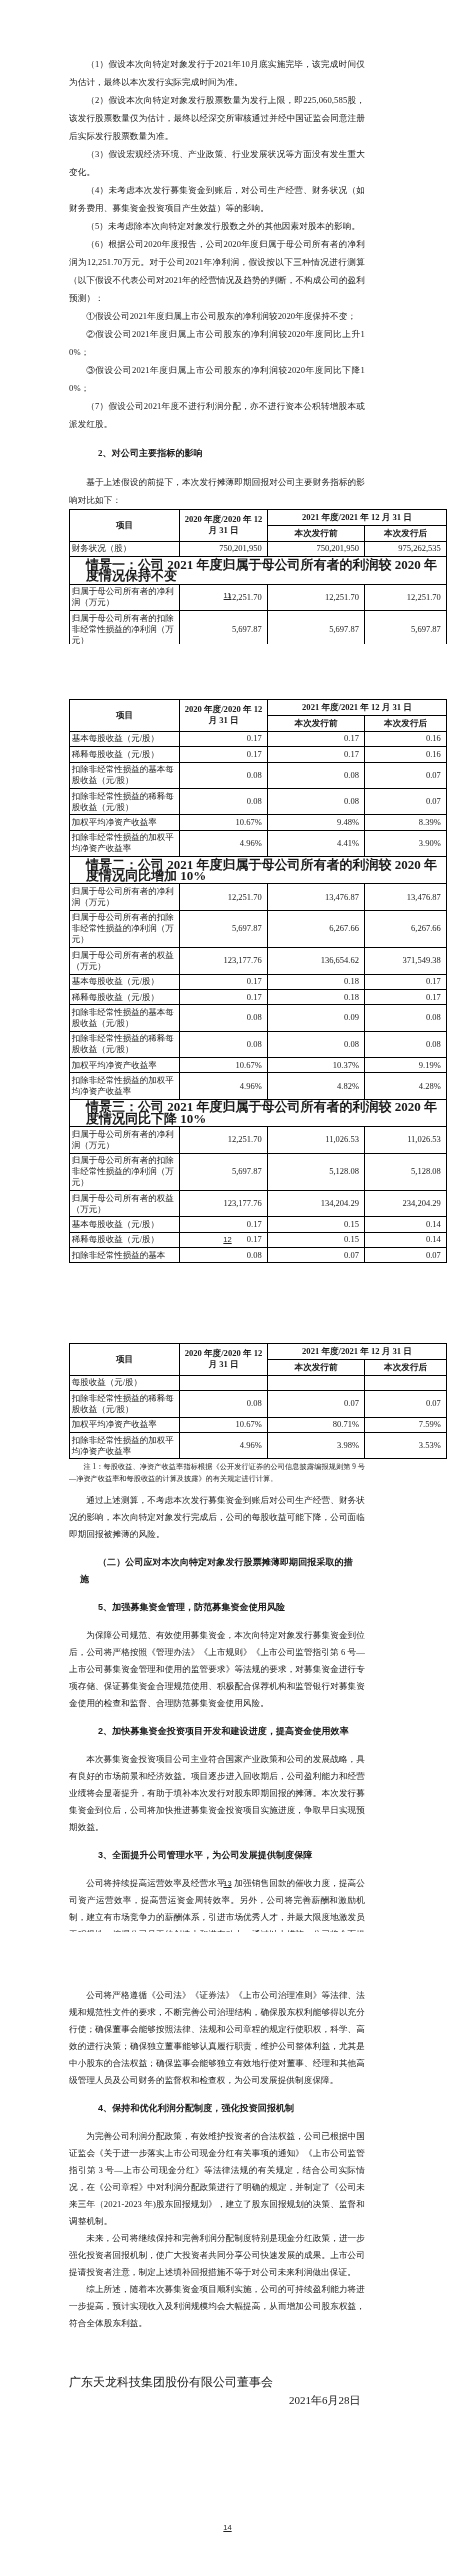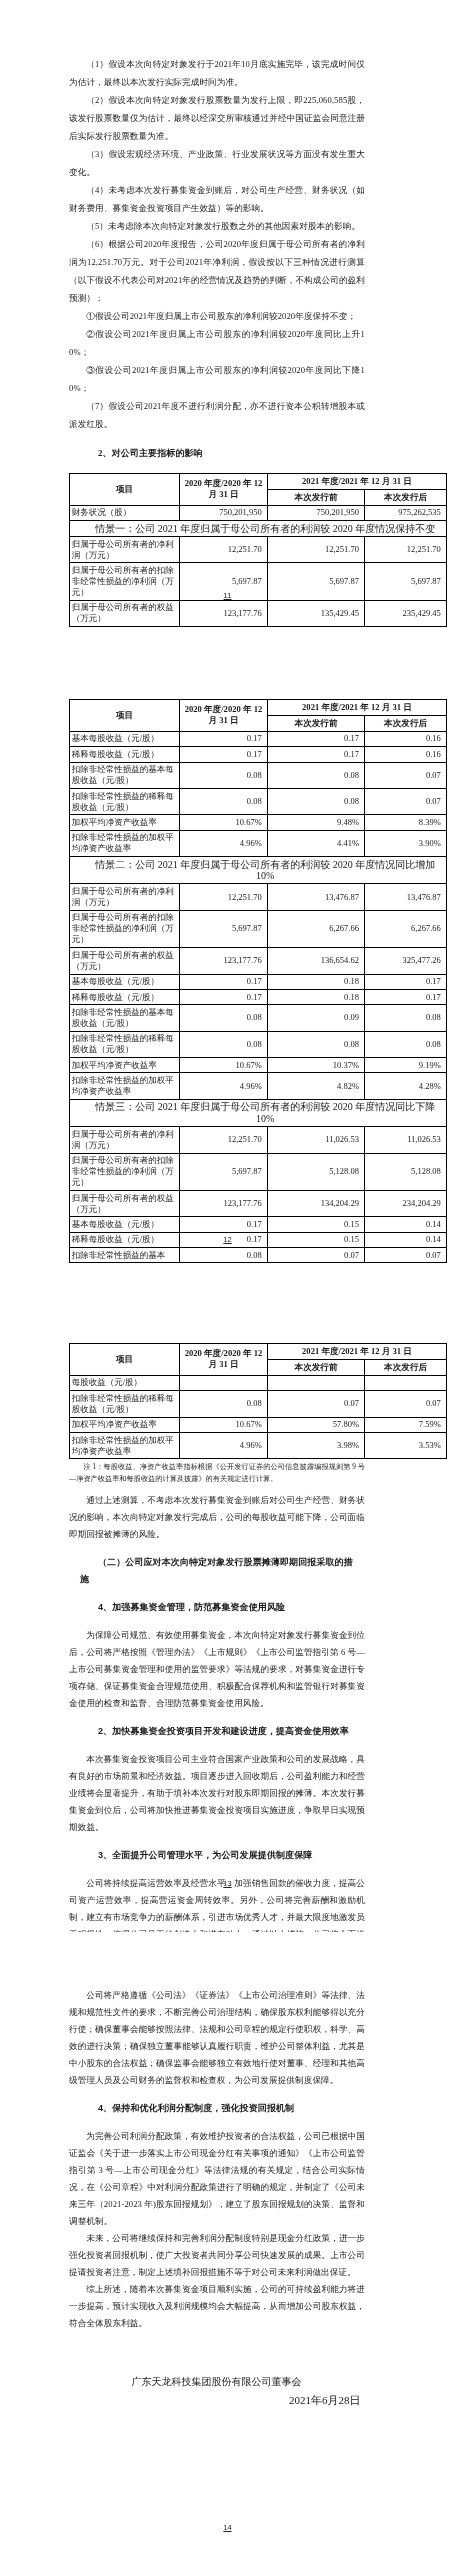--- a/index.html
+++ b/index.html
@@ -65,42 +65,42 @@
     font-weight:bold;
   }
   .fin-table td {
     font-size:8.5px;
     line-height:11px;
     padding:1.7px 1.7px;
   }
   td.cell-label { text-align:left; }
   td.cell-num  { text-align:right; padding-right:5.2px; }
   tr.section-row td {
-    font-weight:normal;
-    text-align:center;
+    font-weight:bold;
+    text-align:left;
     padding-left:16px;
     line-height:11.5px;
-    font-size:10px;
+    font-size:13px;
   }
   .page-num {
     position:absolute;
     bottom:44px;
     left:0;
     width:100%;
     text-align:center;
     font-size:7.5px;
     font-family:"Liberation Sans","DejaVu Sans",sans-serif;
     color:#222;
     text-decoration:underline;
   }
   .signature {
     margin:41px 0 0 0;
-    text-align:center;
+    text-align:left;
     padding-right:1.1px;
-    font-size:10px;
+    font-size:12px;
     line-height:18.4px;
   }
   .sig-date {
     margin:0;
     text-align:right;
     padding-right:4.6px;
     font-size:11px;
     line-height:18.4px;
   }
 </style>
@@ -113,20 +113,21 @@
       <p class="para">（2）假设本次向特定对象发行股票数量为发行上限，即225,060,585股，该发行股票数量仅为估计，最终以经深交所审核通过并经中国证监会同意注册后实际发行股票数量为准。</p>
       <p class="para">（3）假设宏观经济环境、产业政策、行业发展状况等方面没有发生重大变化。</p>
       <p class="para">（4）未考虑本次发行募集资金到账后，对公司生产经营、财务状况（如财务费用、募集资金投资项目产生效益）等的影响。</p>
       <p class="para">（5）未考虑除本次向特定对象发行股数之外的其他因素对股本的影响。</p>
       <p class="para">（6）根据公司2020年度报告，公司2020年度归属于母公司所有者的净利润为12,251.70万元。对于公司2021年净利润，假设按以下三种情况进行测算（以下假设不代表公司对2021年的经营情况及趋势的判断，不构成公司的盈利预测）：</p>
       <p class="para">①假设公司2021年度归属上市公司股东的净利润较2020年度保持不变；</p>
       <p class="para">②假设公司2021年度归属上市公司股东的净利润较2020年度同比上升10%；</p>
       <p class="para">③假设公司2021年度归属上市公司股东的净利润较2020年度同比下降10%；</p>
       <p class="para">（7）假设公司2021年度不进行利润分配，亦不进行资本公积转增股本或派发红股。</p>
       <p class="heading">2、对公司主要指标的影响</p>
+      <p class="para">基于上述假设的前提下，本次发行摊薄即期回报对公司主要财务指标的影响对比如下：</p>
       <table class="fin-table">
         <colgroup>
           <col style="width: 29.2%;">
           <col style="width: 23.3%;">
           <col style="width: 25.8%;">
           <col style="width: 21.7%;">
         </colgroup>
         <thead>
           <tr class="header-row">
             <th rowspan="2">项目</th>
@@ -238,21 +239,21 @@
           <tr class="data-row">
             <td class="cell-label">归属于母公司所有者的扣除非经常性损益的净利润（万元）</td>
             <td class="cell-num">5,697.87</td>
             <td class="cell-num">6,267.66</td>
             <td class="cell-num">6,267.66</td>
           </tr>
           <tr class="data-row">
             <td class="cell-label">归属于母公司所有者的权益（万元）</td>
             <td class="cell-num">123,177.76</td>
             <td class="cell-num">136,654.62</td>
-            <td class="cell-num">325,477.26</td>
+            <td class="cell-num">371,549.38</td>
           </tr>
           <tr class="data-row">
             <td class="cell-label">基本每股收益（元/股）</td>
             <td class="cell-num">0.17</td>
             <td class="cell-num">0.18</td>
             <td class="cell-num">0.17</td>
           </tr>
           <tr class="data-row">
             <td class="cell-label">稀释每股收益（元/股）</td>
             <td class="cell-num">0.17</td>
@@ -354,35 +355,35 @@
           </tr>
           <tr class="data-row">
             <td class="cell-label">扣除非经常性损益的稀释每股收益（元/股）</td>
             <td class="cell-num">0.08</td>
             <td class="cell-num">0.07</td>
             <td class="cell-num">0.07</td>
           </tr>
           <tr class="data-row">
             <td class="cell-label">加权平均净资产收益率</td>
             <td class="cell-num">10.67%</td>
-            <td class="cell-num">57.80%</td>
+            <td class="cell-num">80.71%</td>
             <td class="cell-num">7.59%</td>
           </tr>
           <tr class="data-row">
             <td class="cell-label">扣除非经常性损益的加权平均净资产收益率</td>
             <td class="cell-num">4.96%</td>
             <td class="cell-num">3.98%</td>
             <td class="cell-num">3.53%</td>
           </tr>
         </tbody>
       </table>
       <p class="note">注 1：每股收益、净资产收益率指标根据《公开发行证券的公司信息披露编报规则第 9 号—净资产收益率和每股收益的计算及披露》的有关规定进行计算。</p>
       <p class="para">通过上述测算，不考虑本次发行募集资金到账后对公司生产经营、财务状况的影响，本次向特定对象发行完成后，公司的每股收益可能下降，公司面临即期回报被摊薄的风险。</p>
       <p class="heading">（二）公司应对本次向特定对象发行股票摊薄即期回报采取的措施</p>
-      <p class="heading">4、加强募集资金管理，防范募集资金使用风险</p>
+      <p class="heading">5、加强募集资金管理，防范募集资金使用风险</p>
       <p class="para">为保障公司规范、有效使用募集资金，本次向特定对象发行募集资金到位后，公司将严格按照《管理办法》《上市规则》《上市公司监管指引第 6 号—上市公司募集资金管理和使用的监管要求》等法规的要求，对募集资金进行专项存储、保证募集资金合理规范使用、积极配合保荐机构和监管银行对募集资金使用的检查和监督、合理防范募集资金使用风险。</p>
       <p class="heading">2、加快募集资金投资项目开发和建设进度，提高资金使用效率</p>
       <p class="para">本次募集资金投资项目公司主业符合国家产业政策和公司的发展战略，具有良好的市场前景和经济效益。项目逐步进入回收期后，公司盈利能力和经营业绩将会显著提升，有助于填补本次发行对股东即期回报的摊薄。本次发行募集资金到位后，公司将加快推进募集资金投资项目实施进度，争取早日实现预期效益。</p>
       <p class="heading">3、全面提升公司管理水平，为公司发展提供制度保障</p>
       <p class="para">公司将持续提高运营效率及经营水平，加强销售回款的催收力度，提高公司资产运营效率，提高营运资金周转效率。另外，公司将完善薪酬和激励机制，建立有市场竞争力的薪酬体系，引进市场优秀人才，并最大限度地激发员工积极性，挖掘公司员工的创造力和潜在动力。通过以上措施，公司将全面提升运营效率，降低成本，提升经营业绩。</p>
       <div class="page-num">13</div>
     </section>
     <section class="page page-n14">
       <p class="para">公司将严格遵循《公司法》《证券法》《上市公司治理准则》等法律、法规和规范性文件的要求，不断完善公司治理结构，确保股东权利能够得以充分行使；确保董事会能够按照法律、法规和公司章程的规定行使职权，科学、高效的进行决策；确保独立董事能够认真履行职责，维护公司整体利益，尤其是中小股东的合法权益；确保监事会能够独立有效地行使对董事、经理和其他高级管理人员及公司财务的监督权和检查权，为公司发展提供制度保障。</p>
       <p class="heading">4、保持和优化利润分配制度，强化投资回报机制</p>

